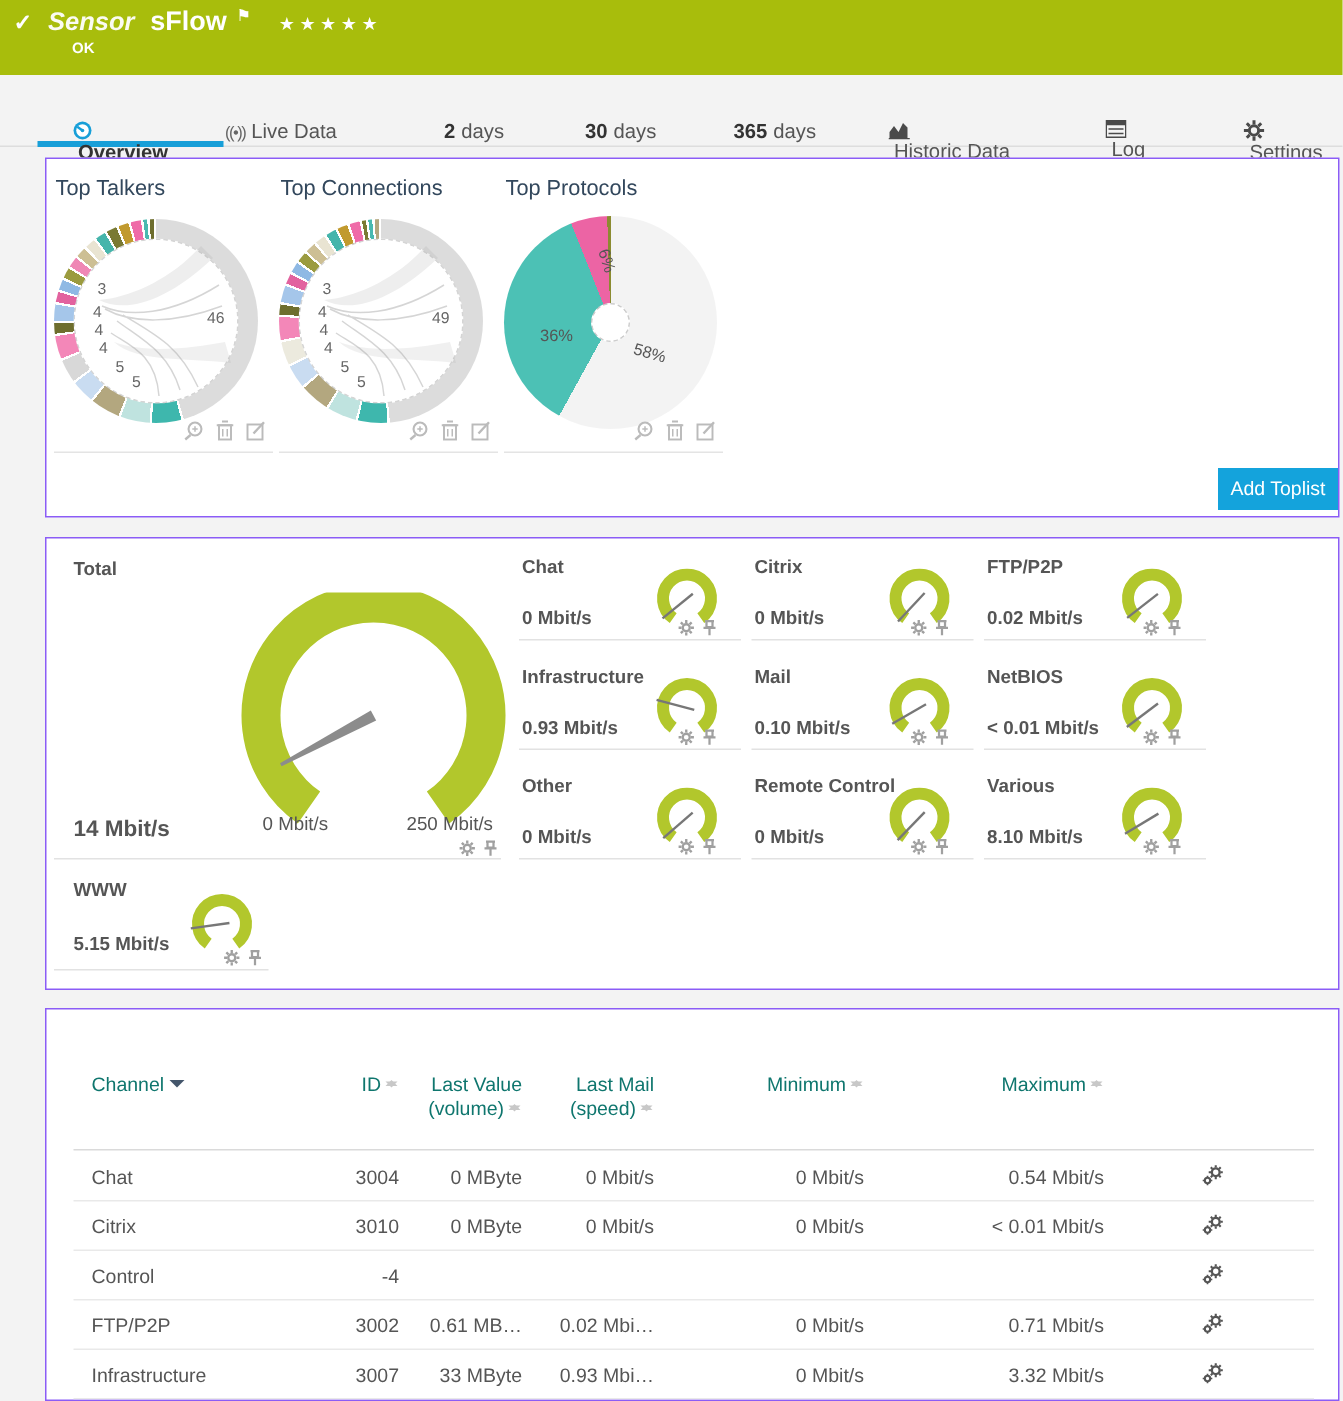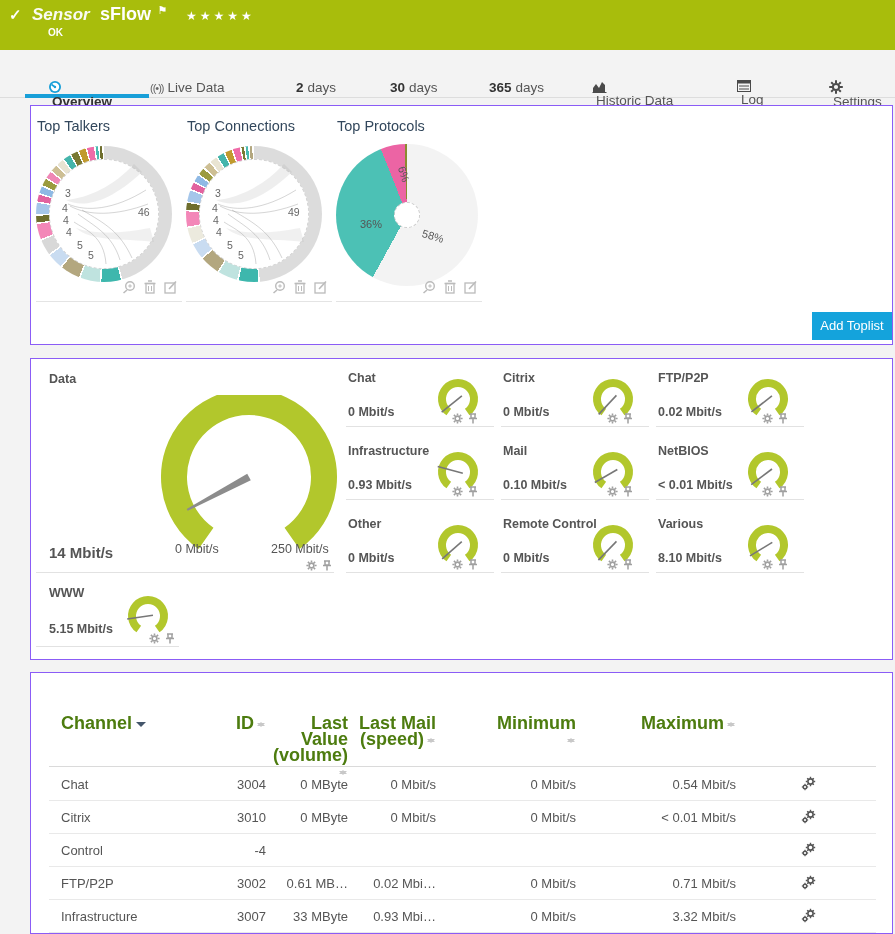--- a/index.html
+++ b/index.html
@@ -53,21 +53,21 @@
   .cell-title { position:absolute; font-size:12.5px; font-weight:bold; color:#555; }
   .cell-value { position:absolute; font-size:12.5px; font-weight:bold; color:#555; }
   .gcell { position:absolute; width:148px; height:58px; border-bottom:1px solid #e2e2e2; }
   .gauge-needle { transform-box:view-box; }
   .gearpin { position:absolute; display:flex; gap:5px; color:#a0a0a0; align-items:center; }
   .total-cell { position:absolute; left:5px; top:7px; width:298px; height:207px; border-bottom:1px solid #e2e2e2; }
   .scale-label { position:absolute; font-size:12.5px; color:#555; }
   .www-cell { position:absolute; left:5px; top:222px; width:143px; height:66px; border-bottom:1px solid #e2e2e2; }
 
   
-  .th { position:absolute; top:42px; font-size:18px; font-weight:bold; color:#4d7c0f; line-height:16px; }
+  .th { position:absolute; top:42px; font-size:13px; font-weight:normal; color:#0f766e; line-height:16px; }
   .th.right { text-align:right; }
   .sort { display:inline-block; width:9px; height:13px; position:relative; margin-left:3px; vertical-align:-2px; }
   .sort:before { content:""; position:absolute; left:0; top:0; border:4px solid transparent; border-bottom-color:#c8c8c8; }
   .sort:after  { content:""; position:absolute; left:0; bottom:0; border:4px solid transparent; border-top-color:#c8c8c8; }
   .caret-down { display:inline-block; width:0; height:0; border:5px solid transparent; border-top-color:#44566b;
                 vertical-align:-3px; margin-left:4px; }
   .thead-line { position:absolute; left:18px; top:93px; width:827px; border-top:1px solid #dadada; }
   .trow { position:absolute; left:0; width:863px; height:33px; line-height:33px; font-size:13px; color:#555;
           cursor:pointer; }
   .trow .rline { position:absolute; left:18px; bottom:0; width:827px; border-top:1px solid #e9e9e9; }
@@ -247,21 +247,21 @@
         </svg>
     </div>
   </div>
 
   <button class="add-btn">Add Toplist</button>
 </div>
 
 <div class="panel" id="panel-gauges">
 
   <div class="total-cell">
-    <div class="cell-title" style="left:13px;top:6px">Data</div>
+    <div class="cell-title" style="left:13px;top:6px">Total</div>
     <svg class="abs" style="left:120px;top:29px" width="186" height="158" viewBox="0 0 186 158">
       <path d="M50,143.4 A75,75 0 1 1 136,143.4" fill="none" stroke="#b2c72c" stroke-width="26"></path>
       <g class="gauge-needle" style="transform-origin: 93px 82px; transform: rotate(152deg);">
         <polygon points="93,78.2 163,80.9 163,83.1 93,85.8" fill="#8c8c8c"></polygon>
       </g>
     </svg>
     <div class="cell-value" style="left:13px;top:178px;font-size:15px">14 Mbit/s</div>
     <div class="scale-label" style="left:139px;top:176px">0 Mbit/s</div>
     <div class="scale-label" style="left:235px;top:176px">250 Mbit/s</div>
     <div class="gearpin" style="right:2px;bottom:1px">

